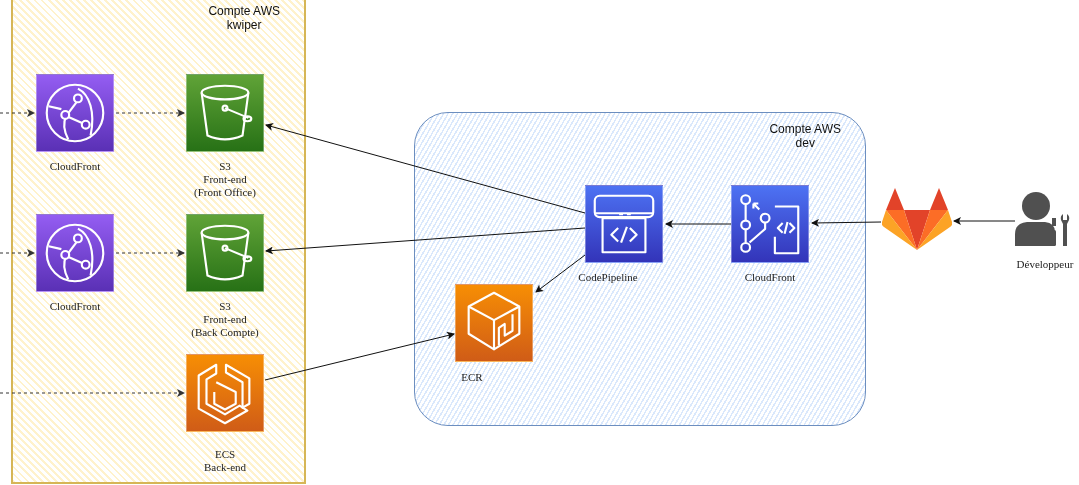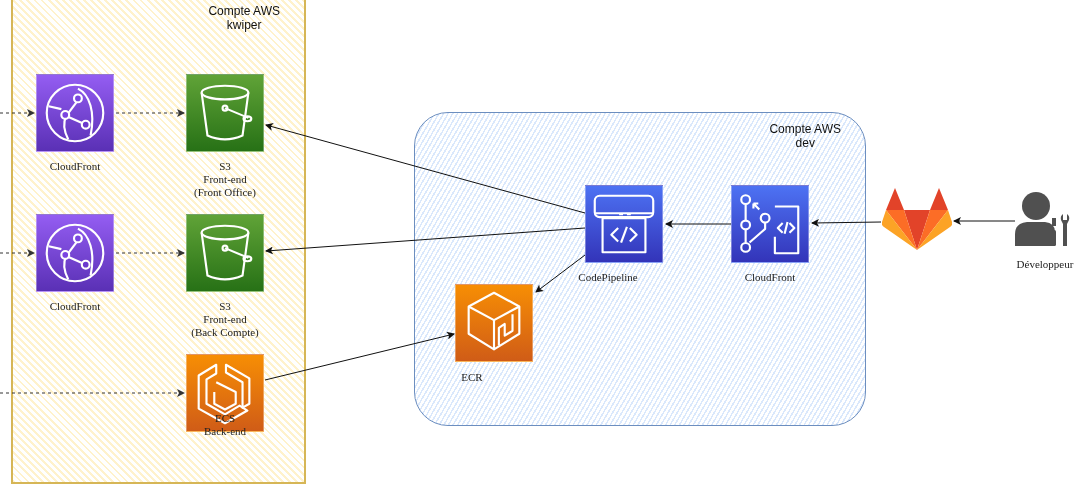--- a/index.html
+++ b/index.html
@@ -127,21 +127,21 @@
   <div>(Back Compte)</div>
 </div>
 
 <div class="node orange" style="left:186px;top:354px">
   <svg viewBox="0 0 78 78" fill="none" stroke="#fff" stroke-width="2.2" stroke-linejoin="round">
     <path d="M30 10 L12 21 L12 55 L39 70 L62 57 L54 52 L39 61 L20 50 L20 25 L30 19 Z"></path>
     <path d="M40 10 L64 24 L64 50 L57 54 L57 28 L40 18 Z"></path>
     <path d="M30 28 L50 38 L50 50 L39 56 L28 50 L28 38"></path>
   </svg>
 </div>
-<div class="label" style="left:225px;top:412px">
+<div class="label" style="left:225px;top:448px">
   <div>ECS</div>
   <div>Back-end</div>
 </div>
 
 <div class="node orange" style="left:455px;top:284px">
   <svg viewBox="0 0 78 78" fill="none" stroke="#fff" stroke-width="2.2" stroke-linejoin="round">
     <path d="M39 8 L65 22 L65 50 L39 66 L13 50 L13 22 Z"></path>
     <path d="M13 22 L39 36 L65 22"></path>
       <path d="M39 36 L39 66"></path>
     <path d="M44 62 L44 44 L50 40 L50 52 L58 47 L58 30"></path>

